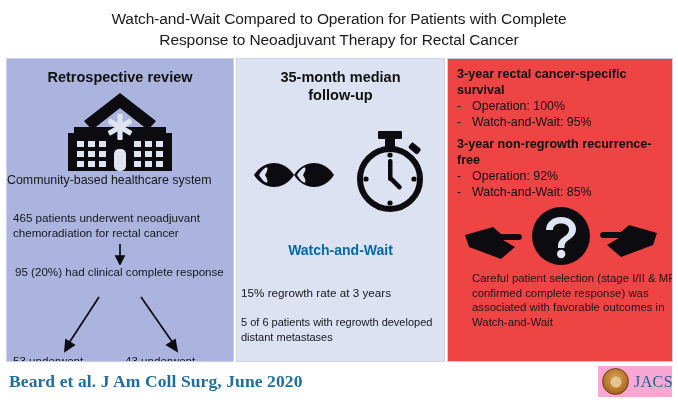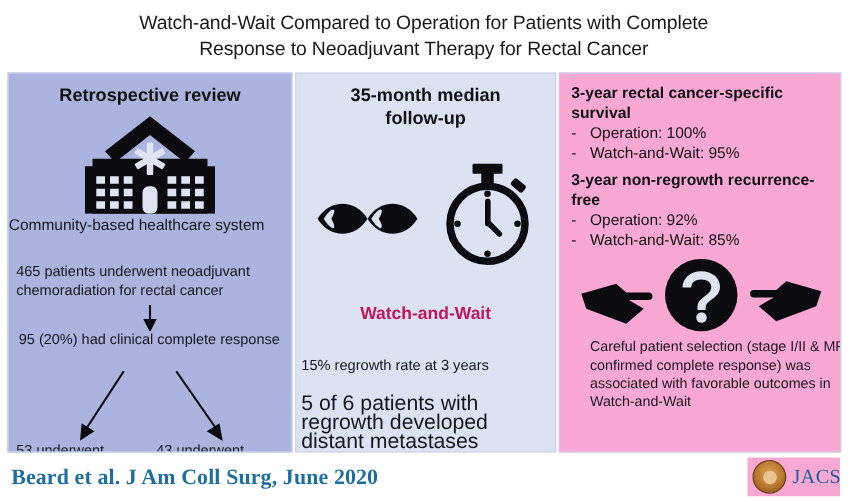--- a/index.html
+++ b/index.html
@@ -29,21 +29,21 @@
     background:#aab4de;
     border:1px solid #c9d0e8;
   }
   #panel-mid{
     left:236px;top:58px;width:207px;height:302px;
     background:#dce2f1;
     border:1px solid #ccd4e9;
   }
   #panel-right{
     left:447px;top:58px;width:224px;height:302px;
-    background:#f9a8d4;
+    background:#ef4444;
     border:1px solid #c9d0e8;
   }
 
   .hdr{
     text-align:center;font-weight:bold;color:#111;
     font-size:14.5px;line-height:18px;
   }
   .ptext{color:#16171c;}
 
   
@@ -71,29 +71,29 @@
     position:absolute;left:118px;top:295px;width:104px;
     font-size:11.6px;line-height:14.5px;
   }
 
   
   #mid-heading{position:absolute;left:0;top:9px;width:207px;}
   #eyes-icon{position:absolute;left:14px;top:92px;width:84px;height:48px;}
   #stopwatch-icon{position:absolute;left:112px;top:64px;width:82px;height:92px;}
   #mid-title{
     position:absolute;left:0;top:182px;width:207px;
-    font-size:14px;line-height:18px;color:#be185d;
+    font-size:14px;line-height:18px;color:#0369a1;
   }
   #mid-line1{
     position:absolute;left:4px;top:226px;width:199px;
     font-size:11.7px;line-height:15px;
   }
   #mid-line2{
     position:absolute;left:4px;top:256px;width:199px;
-    font-size:17px;line-height:15px;
+    font-size:11px;line-height:15px;
   }
 
   
   .stat-block{position:absolute;left:9px;width:212px;color:#101114;}
   .stat-h{font-weight:bold;font-size:12.6px;line-height:15.5px;}
   .stat-li{
     font-size:12.4px;line-height:16px;
     display:flex;
   }
   .stat-li .dash{width:15px;flex:0 0 15px;}

